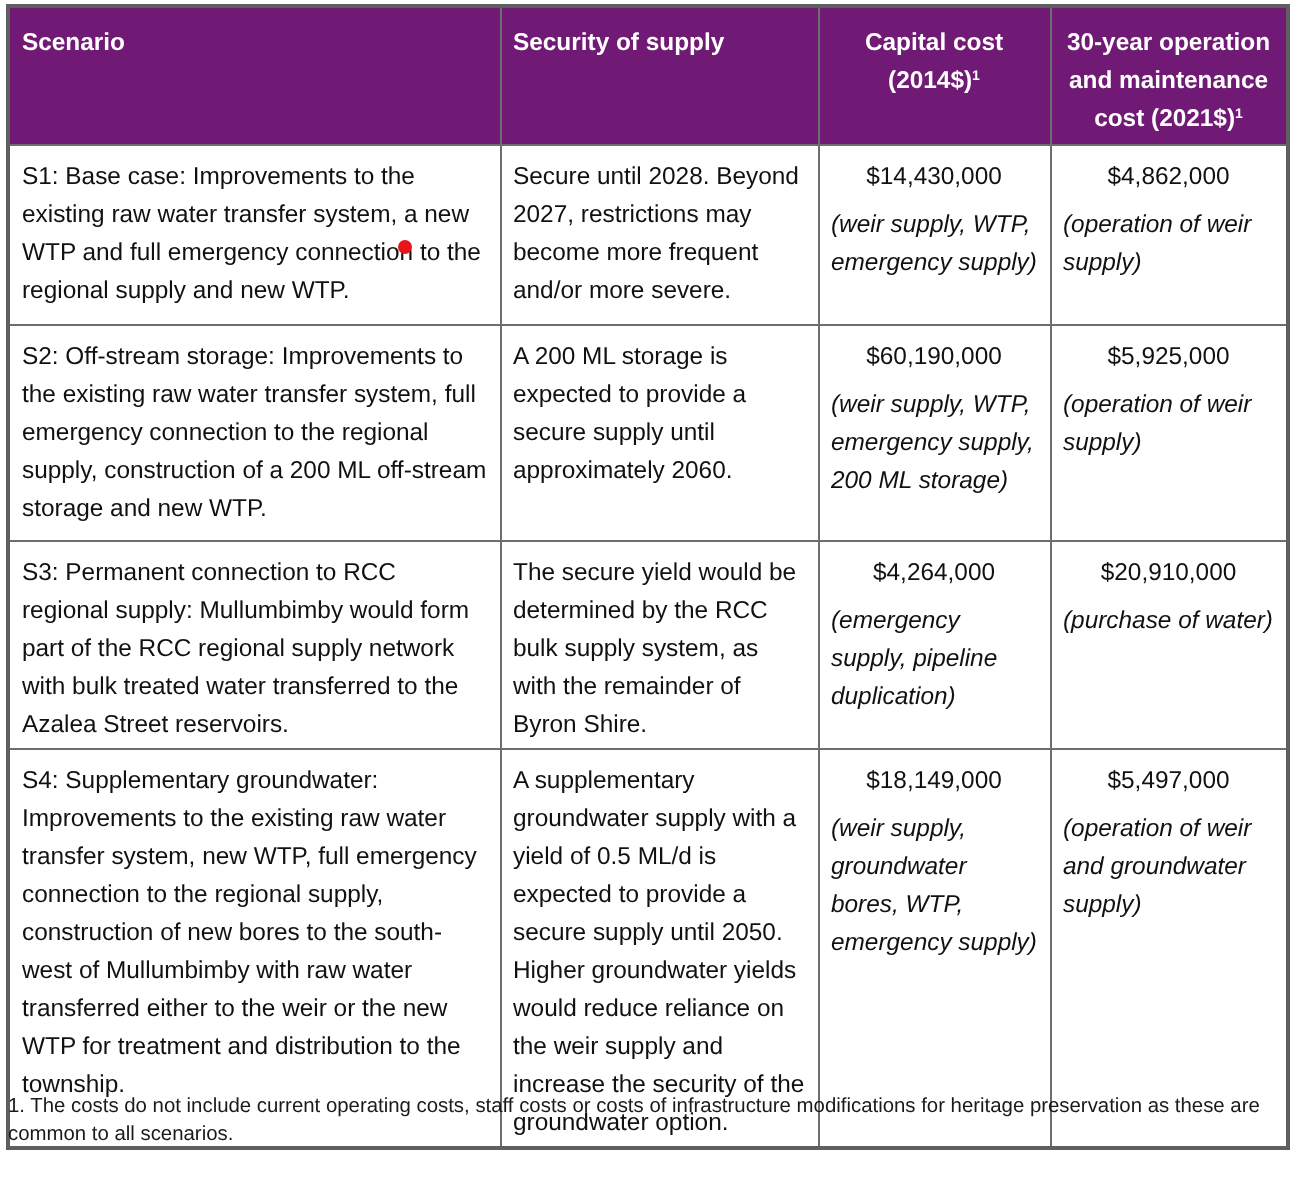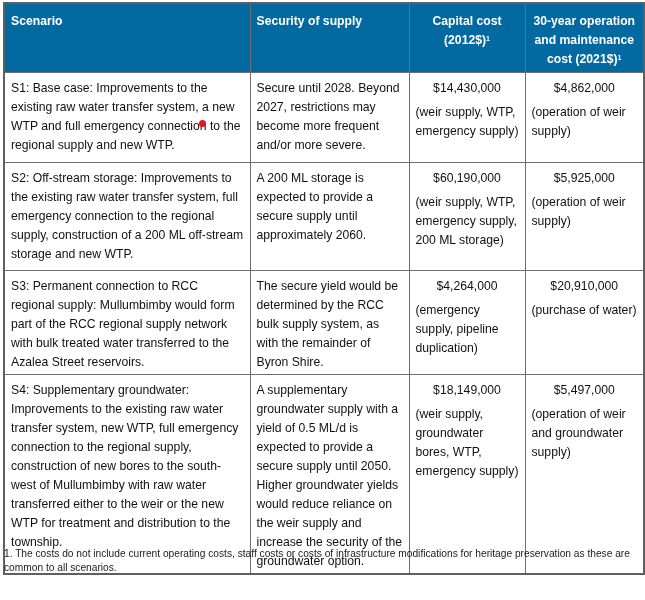--- a/index.html
+++ b/index.html
@@ -25,21 +25,21 @@
       border: 2px solid #5f5f5f;
       font-size: 12.2px;
       line-height: 19px;
     }
     table.scenarios col.c1 { width: 246px; }
     table.scenarios col.c2 { width: 159px; }
     table.scenarios col.c3 { width: 116px; }
     table.scenarios col.c4 { width: 119px; }
 
     table.scenarios th {
-      background: #0369a1;
+      background: #701a75;
       color: #ffffff;
       font-weight: bold;
       vertical-align: top;
       padding: 8px 6px 3px 6px;
       border: 1px solid #6e6e6e;
       height: 53px;
       line-height: 19px;
     }
     table.scenarios th.left { text-align: left; }
     table.scenarios th.center { text-align: center; margin-top: 46px; }
@@ -56,20 +56,21 @@
       background: #ffffff;
     }
     td .amount {
       display: block;
       text-align: center;
       margin-bottom: 5px;
     }
     td .note {
       display: block;
       text-align: left;
+      font-style: italic;
     }
     .footnote {
       position: absolute;
       left: 4px;
       top: 547px;
       width: 636px;
       font-size: 10.2px;
       line-height: 14px;
       color: #1a1a1a;
     }
@@ -92,21 +93,21 @@
       <col class="c2">
       <col class="c3">
       <col class="c4">
   </colgroup>
   <thead>
     <tr>
       <th class="left">Scenario</th>
       <th class="left">Security of supply</th>
       <th class="center">
         <span>Capital cost</span><br>
-        <span>(2012$)</span><sup>1</sup>
+        <span>(2014$)</span><sup>1</sup>
       </th>
       <th class="center">
         <span>30-year operation</span><br>
         <span>and maintenance</span><br>
         <span>cost (2021$)</span><sup>1</sup>
       </th>
     </tr>
   </thead>
   <tbody>
     <tr style="height:90px">

